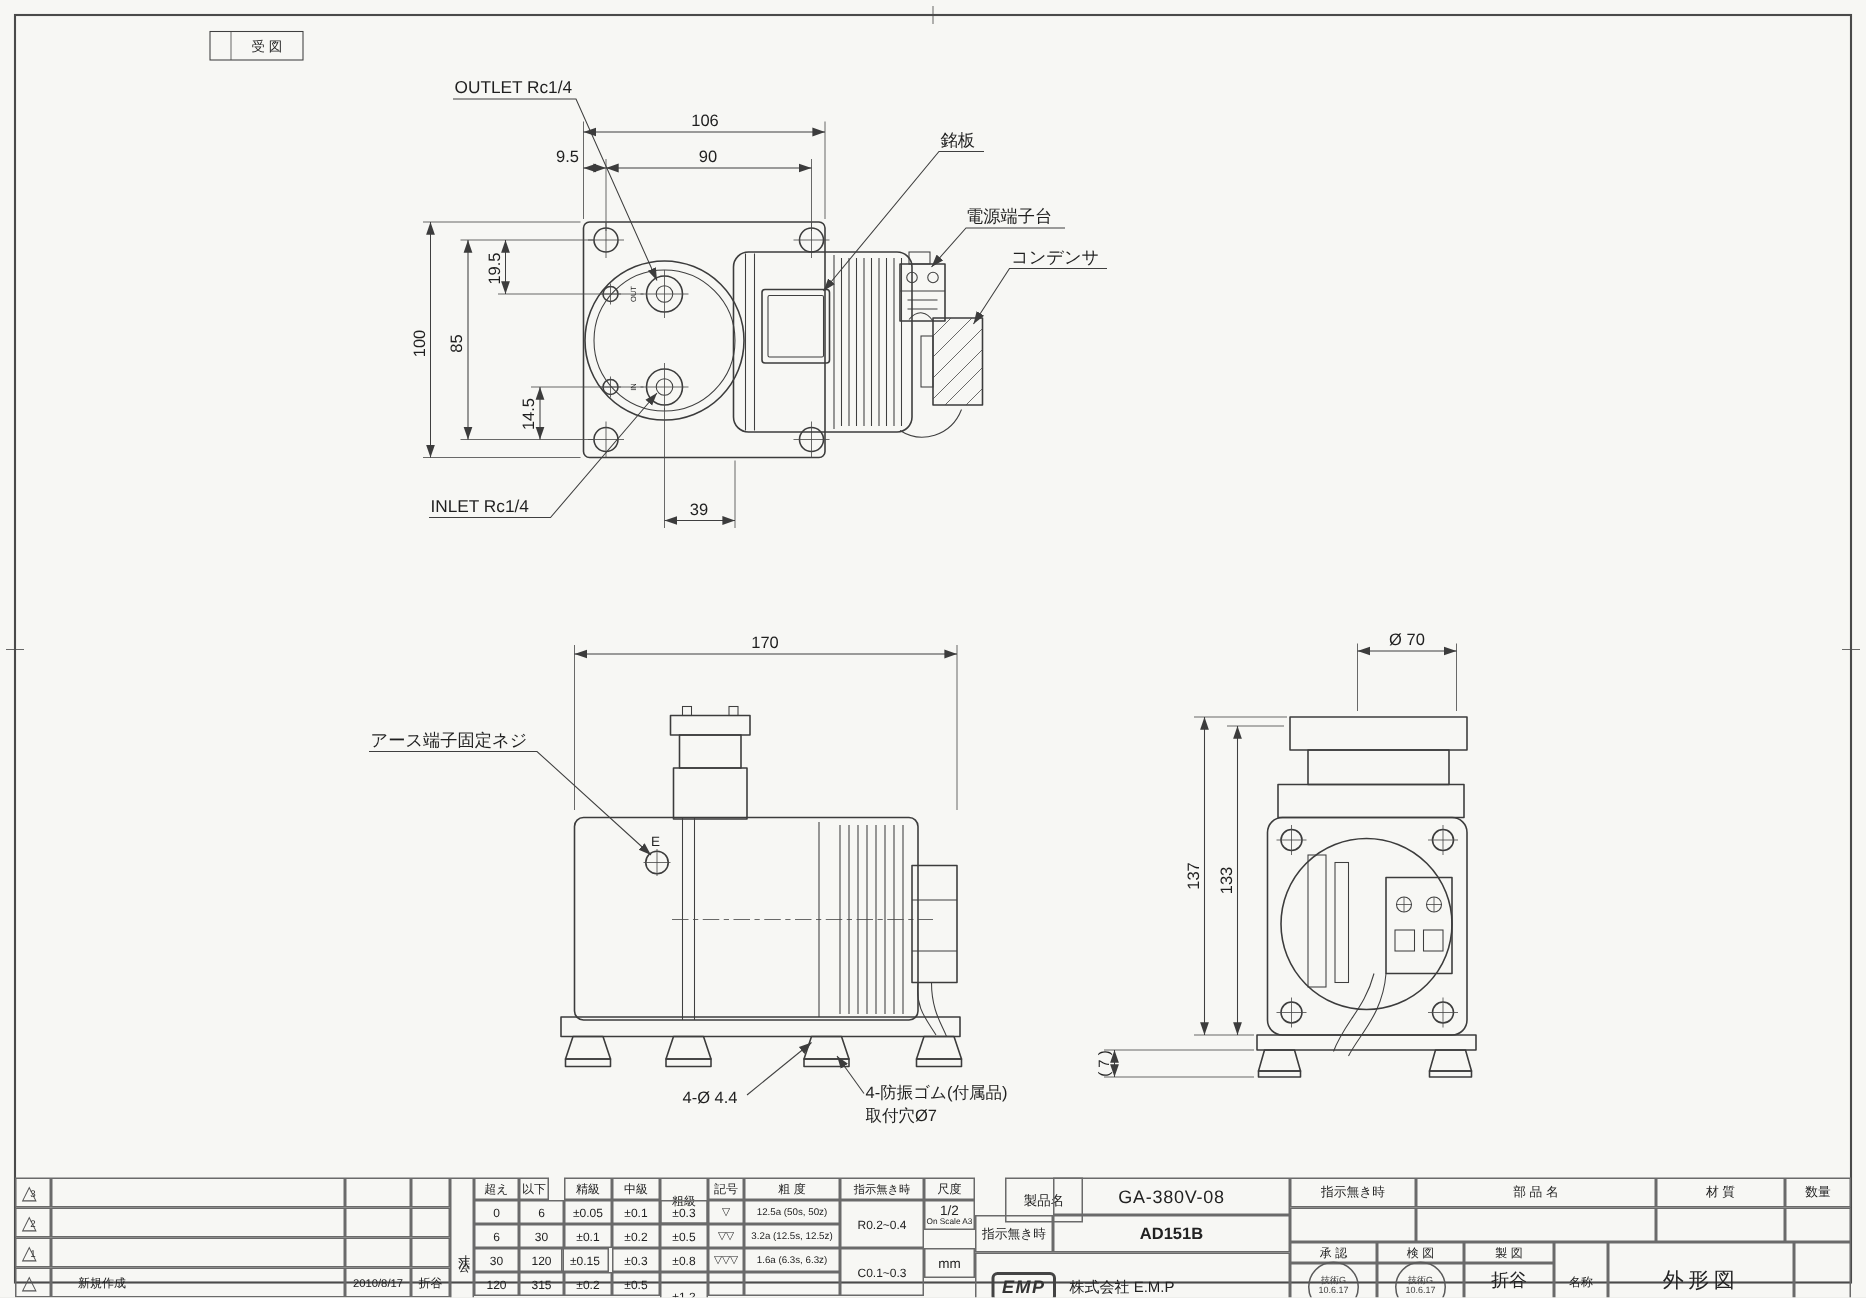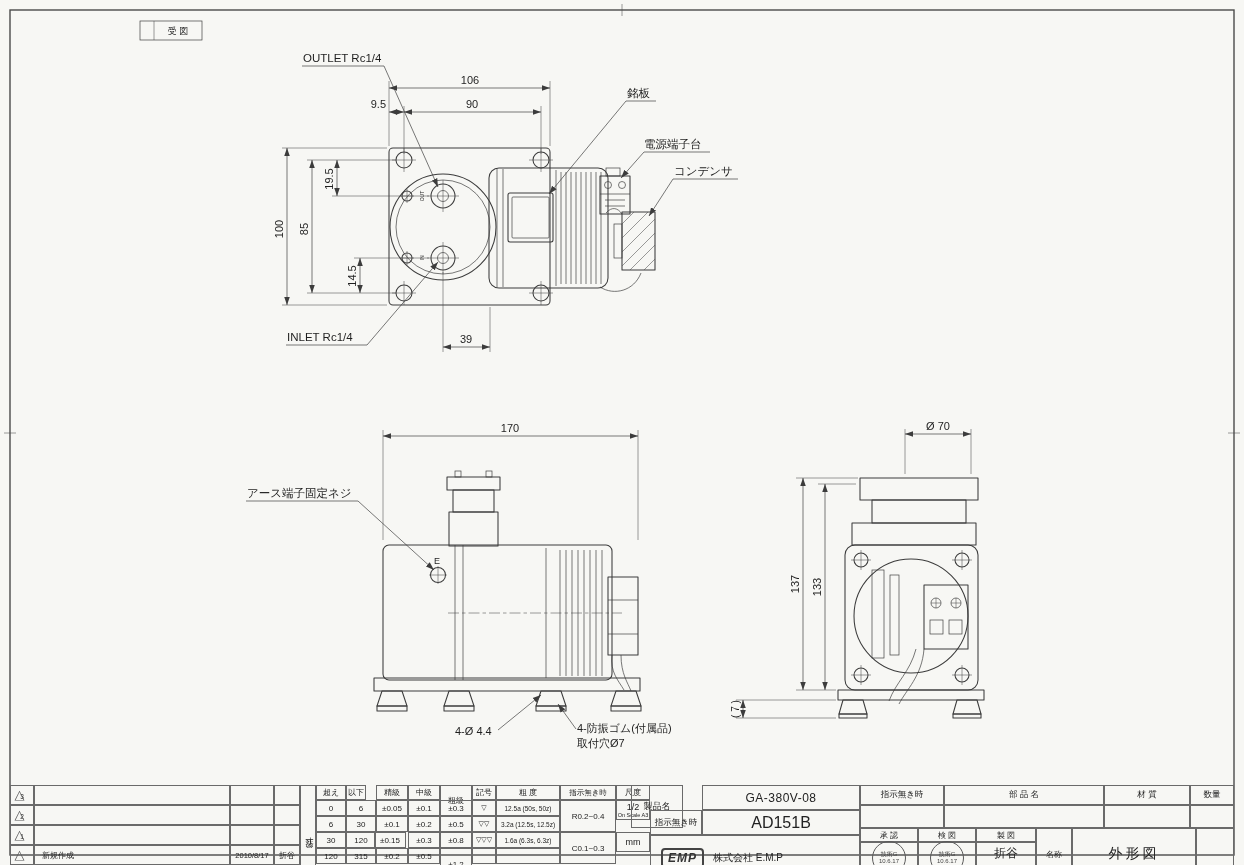--- a/index.html
+++ b/index.html
@@ -9,25 +9,25 @@
   .frame{fill:none;stroke:#4a4a4a;stroke-width:1.4;}
   .ln{fill:none;stroke:#3c3c3c;stroke-width:1.05;stroke-linejoin:round;stroke-linecap:round;}
   .dim{fill:none;stroke:#3f3f3f;stroke-width:0.7;}
   .thin{fill:none;stroke:#4a4a4a;stroke-width:0.55;}
   .cl{fill:none;stroke:#4a4a4a;stroke-width:0.55;stroke-dasharray:11 3 3.5 3;}
   .t5{font-size:5px;}.t9{font-size:9px;}.t10{font-size:10px;}.t11{font-size:11px;}.t115{font-size:11.5px;}
   
   .tb{position:absolute;left:10px;top:785px;width:1224px;height:95px;}
   .cell{position:absolute;box-sizing:border-box;border:1px solid #6a6a6a;display:flex;
         align-items:center;justify-content:center;overflow:hidden;white-space:nowrap;color:#222;}
-  .lft{justify-content:flex-start;padding-left:7px;}
+  .lft{justify-content:flex-start;padding-left:17px;}
   .topal{align-items:flex-start;padding-top:2px;}
   .f55{font-size:5.5px;}.f65{font-size:6.5px;}.f7{font-size:7px;}
   .f75{font-size:7.5px;}.f8{font-size:8px;}.f85{font-size:8.5px;}.f9{font-size:9px;}
-  .f10{font-size:10px;}.f11{font-size:16px;}.f12{font-size:12px;}.f14{font-size:14px;letter-spacing:3px;}
+  .f10{font-size:10px;}.f11{font-size:11px;font-weight:bold;}.f12{font-size:12px;}.f14{font-size:14px;letter-spacing:3px;}
   .vert{writing-mode:vertical-rl;text-orientation:upright;font-size:8px;letter-spacing:2px;}
   .revwrap{position:relative;display:inline-block;width:15px;height:16px;}
   .revtri{position:absolute;left:0;top:0;font-size:13px;line-height:16px;color:#555;}
   .revnum{position:absolute;left:1px;top:6px;width:13px;text-align:center;font-size:6.5px;color:#333;}
   .stamp{width:32px;height:32px;border:1.3px solid #5a5a5a;border-radius:50%;display:flex;
          flex-direction:column;align-items:center;justify-content:center;font-size:6px;
          line-height:1.2;color:#444;background:transparent;flex:0 0 auto;}
   .logo{border:2px solid #444;border-radius:4px;padding:1px 5px;font-weight:bold;font-style:italic;
         font-size:12px;letter-spacing:1px;color:#333;margin-right:9px;}
 </style>
@@ -314,21 +314,21 @@
   <div class="cell" style="left:486px;top:63px;width:64px;height:16px"></div>
 
   <div class="cell f8" style="left:550px;top:15px;width:56px;height:32px">R0.2~0.4</div>
   <div class="cell f8" style="left:550px;top:47px;width:56px;height:32px">C0.1~0.3</div>
   <div class="cell" style="left:606px;top:15px;width:34px;height:20px;flex-direction:column">
     <span class="f9">1/2</span>
     <span class="f55">On Scale A3</span>
   </div>
   <div class="cell f9" style="left:606px;top:47px;width:34px;height:20px">mm</div>
 
-  <div class="cell f9" style="left:621px;top:0;width:52px;height:43px">製品名</div>
+  <div class="cell f9" style="left:660px;top:0;width:52px;height:30px">製品名</div>
   <div class="cell f12" style="left:692px;top:0;width:158px;height:25px;letter-spacing:0.5px">GA-380V-08</div>
   <div class="cell f85" style="left:640px;top:25px;width:52px;height:25px">指示無き時</div>
   <div class="cell f11" style="left:692px;top:25px;width:158px;height:25px">AD151B</div>
   <div class="cell lft" style="left:640px;top:50px;width:210px;height:45px;padding-left:10px">
     <span class="logo">EMP</span>
     <span class="f10">株式会社 E.M.P</span>
   </div>
 
   <div class="cell f85" style="left:850px;top:0;width:84px;height:20px">指示無き時</div>
   <div class="cell f85" style="left:934px;top:0;width:160px;height:20px">部 品 名</div>

